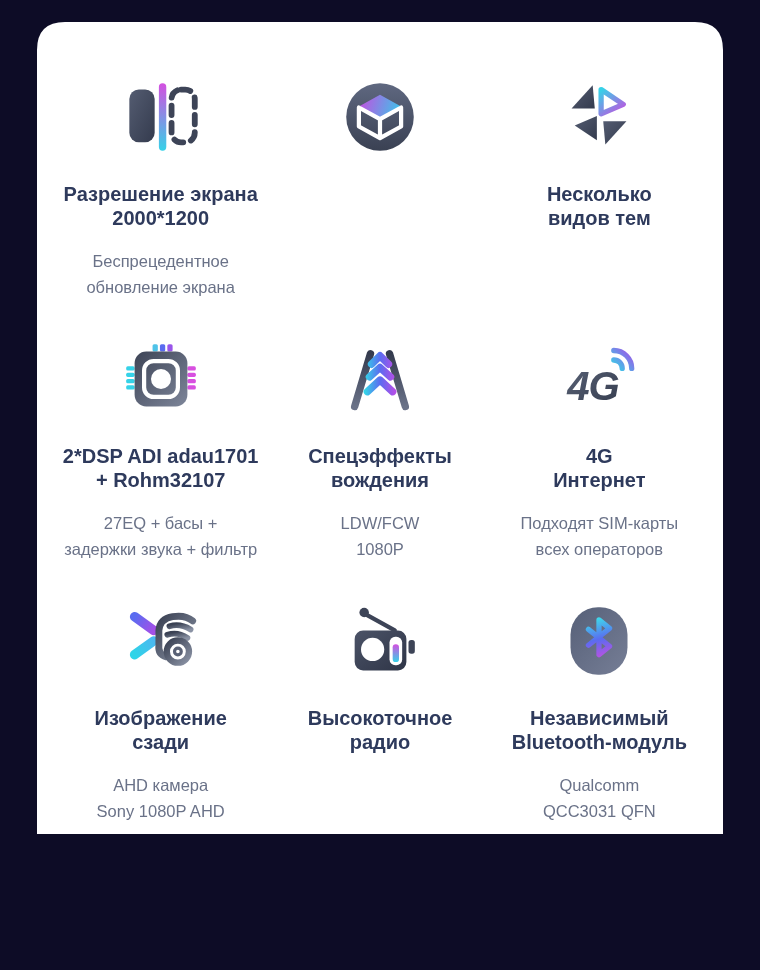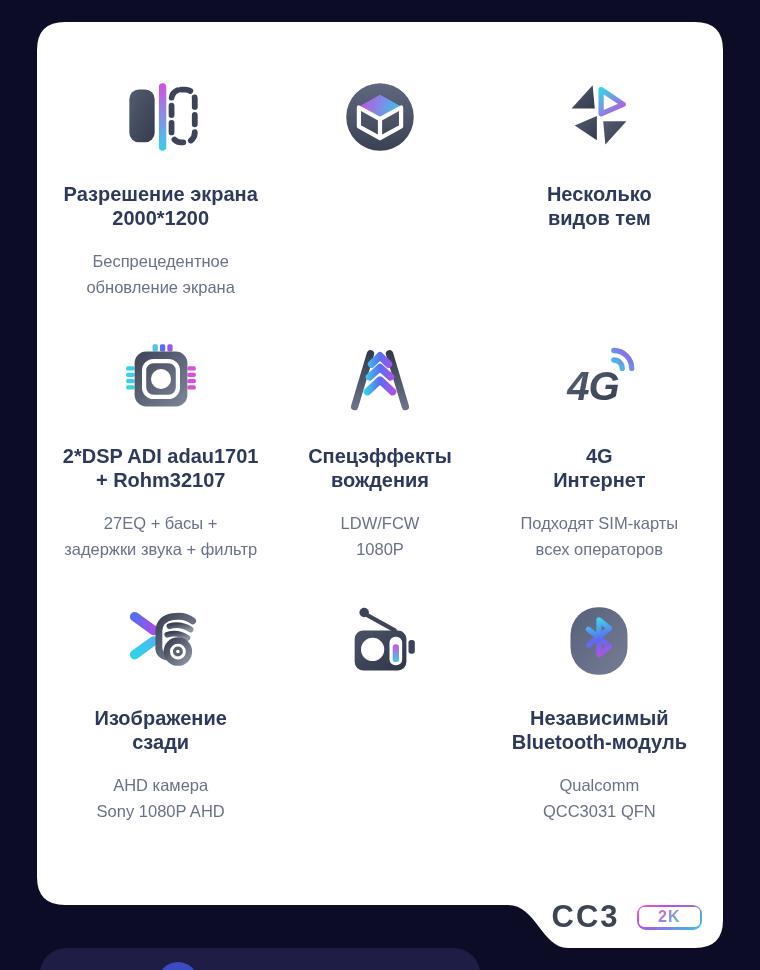--- a/index.html
+++ b/index.html
@@ -1,17 +1,17 @@
 <!DOCTYPE html>
 <html><head>
 <meta charset="utf-8">
 <style>
   html,body{margin:0;padding:0;background:#0d0c26;}
   *{box-sizing:border-box;}
-  .page{position:relative;width:760px;height:970px;overflow:hidden;background:#0d0c26;
+  .page{position:relative;width:760px;height:834px;overflow:hidden;background:#0d0c26;
         font-family:"Liberation Sans",sans-serif;}
   .card-shape{position:absolute;left:0;top:0;}
   .grid{position:absolute;left:37px;top:22px;width:686px;height:883px;
         padding:38px 14px 0 14px;display:grid;grid-template-columns:repeat(3,1fr);
         grid-auto-rows:262px;}
   .tile{display:flex;flex-direction:column;align-items:center;text-align:center;padding-top:18px;}
   .icon-wrap{height:78px;display:flex;align-items:center;justify-content:center;margin-bottom:26px;}
   .title{font-size:20px;font-weight:bold;color:#2e3a5c;line-height:24px;white-space:pre-line;}
   .subtitle{margin-top:18px;font-size:16.5px;color:#6a7288;line-height:26px;white-space:pre-line;}
   .logo{position:absolute;top:899px;right:58px;display:flex;align-items:center;gap:17px;}
@@ -234,20 +234,22 @@
           </defs>
           <circle cx="21" cy="9" r="4.5" fill="#3d4457"></circle>
           <line x1="23" y1="11" x2="50" y2="26" stroke="#3d4457" stroke-width="4" stroke-linecap="round"></line>
           <rect x="63" y="35" width="6" height="13" rx="2.5" fill="#3d4457"></rect>
           <rect x="12" y="26" width="49" height="38" rx="8" fill="url(#g8d)"></rect>
           <circle cx="29" cy="44" r="11" fill="#ffffff"></circle>
           <rect x="45" y="32" width="12" height="27" rx="5.5" fill="#ffffff"></rect>
           <rect x="48" y="39" width="6" height="17" rx="3" fill="url(#g8b)"></rect>
         </svg>
       </div>
+      <div class="title">Высокоточное
+радио</div>
     </div>
 
     <div class="tile">
       <div class="icon-wrap">
         <svg width="76" height="76" viewBox="0 0 72 72">
           <defs>
             <linearGradient id="g9d" x1="0" y1="0" x2="1" y2="1">
               <stop offset="0" stop-color="#566078"></stop>
                 <stop offset="1" stop-color="#767e96"></stop>
             </linearGradient>

